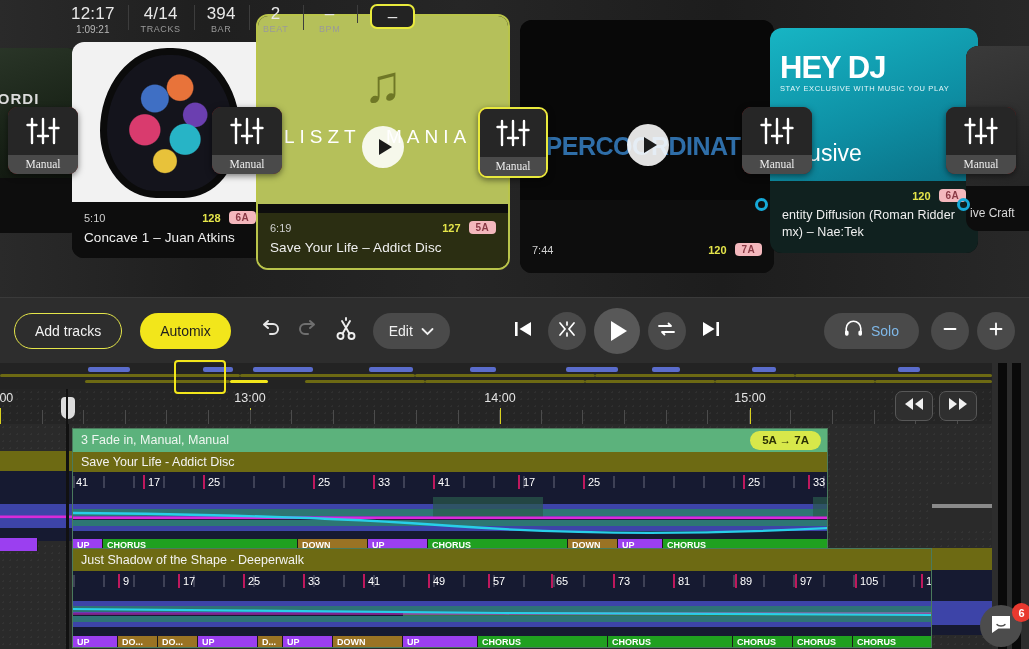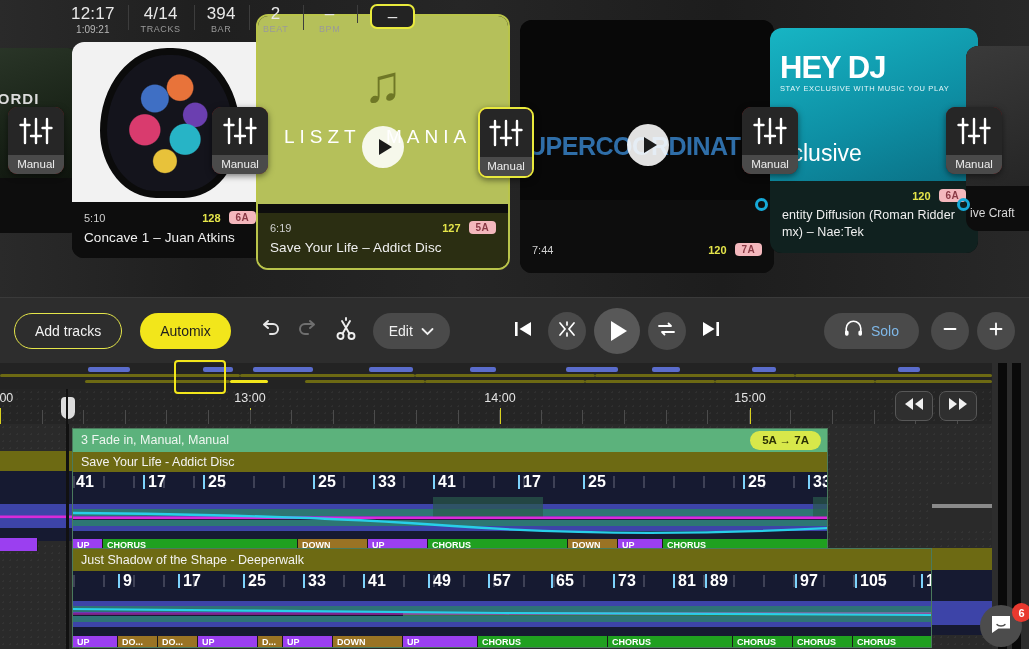--- a/index.html
+++ b/index.html
@@ -62,22 +62,22 @@
   .card .keybadge {
     background: #f4b8bd; color: #8a3a45; font-size: 10px; font-weight: bold;
     border-radius: 4px; padding: 1px 7px; letter-spacing: .3px;
   }
   .card .title {
     font-size: 13.5px; color: #f0f0f0; line-height: 17px; letter-spacing: .1px;
   }
 
   
   .modebadge {
-    position: absolute; width: 56px; border-radius: 9px; overflow: hidden;
-    background: #7f1d1d; z-index: 30; box-shadow: 0 2px 6px rgba(0,0,0,.5);
+    position: absolute; width: 70px; border-radius: 9px; overflow: hidden;
+    background: #7f1d1d; z-index: 30; box-shadow: 0 2px 6px rgba(0,0,0,.5); font-family: Liberation Serif, serif;
   }
   .modebadge.sel { border: 2px solid #e9ea3c; }
   .modebadge .ic {
     height: 48px; display: flex; align-items: center; justify-content: center;
     background: #262626;
   }
   .modebadge .lbl {
     background: #4a4a4a; color: #ededed; font-size: 11.5px; text-align: center;
     padding: 3px 0 4px 0;
   }
@@ -187,22 +187,22 @@
     color: #2a3005; font-size: 11.5px; font-weight: bold; line-height: 19px;
     padding: 0 12px; z-index: 8;
   }
   .titlebar {
     position: absolute; height: 20px; background: #6d6a13; color: #f3f3f3;
     font-size: 12.5px; line-height: 20px; padding-left: 8px; white-space: nowrap;
     overflow: hidden;
   }
   .beatbar { position: absolute; height: 21px; background: #161a31; }
   .beat-n {
-    position: absolute; top: 3px; font-size: 16px; color: #fff; font-weight: bold;
-    padding-left: 3px; border-left: 2px solid #7dd3fc; line-height: 14px;
+    position: absolute; top: 3px; font-size: 11px; color: #fff; font-weight: normal;
+    padding-left: 3px; border-left: 2px solid #be185d; line-height: 14px;
   }
   .beat-t { position: absolute; top: 4px; width: 2px; height: 12px; background: #3e4156; }
   .wave { position: absolute; background: #161a31; overflow: hidden; }
   .phrasebar { position: absolute; height: 13px; }
   .ph {
     position: absolute; top: 0; height: 13px; font-size: 9px; font-weight: bold;
     color: #fff; line-height: 13px; padding-left: 4px; overflow: hidden;
     white-space: nowrap; border-right: 1px solid #1a1a1a;
   }
   .ph.chorus { background: #20a020; }
@@ -711,21 +711,21 @@
             <div class="beat-n" style="left: 45px;">9</div>
             <div class="beat-n" style="left: 105px;">17</div>
             <div class="beat-n" style="left: 170px;">25</div>
             <div class="beat-n" style="left: 230px;">33</div>
             <div class="beat-n" style="left: 290px;">41</div>
             <div class="beat-n" style="left: 355px;">49</div>
             <div class="beat-n" style="left: 415px;">57</div>
             <div class="beat-n" style="left: 478px;">65</div>
             <div class="beat-n" style="left: 540px;">73</div>
             <div class="beat-n" style="left: 600px;">81</div>
-            <div class="beat-n" style="left: 632px;">89</div>
+            <div class="beat-n" style="left: 662px;">89</div>
             <div class="beat-n" style="left: 722px;">97</div>
             <div class="beat-n" style="left: 782px;">105</div>
             <div class="beat-n" style="left: 848px;">113</div>
           </div>
       </div>
       <div class="wave" style="left:0;top:43px;width:860px;height:44px;">
         <svg width="860" height="44" viewBox="0 0 860 44" preserveAspectRatio="none">
           <rect width="860" height="44" fill="#161a31"></rect>
           <g fill="#3d44a8">
             <rect x="0" y="9" width="860" height="12"></rect>

